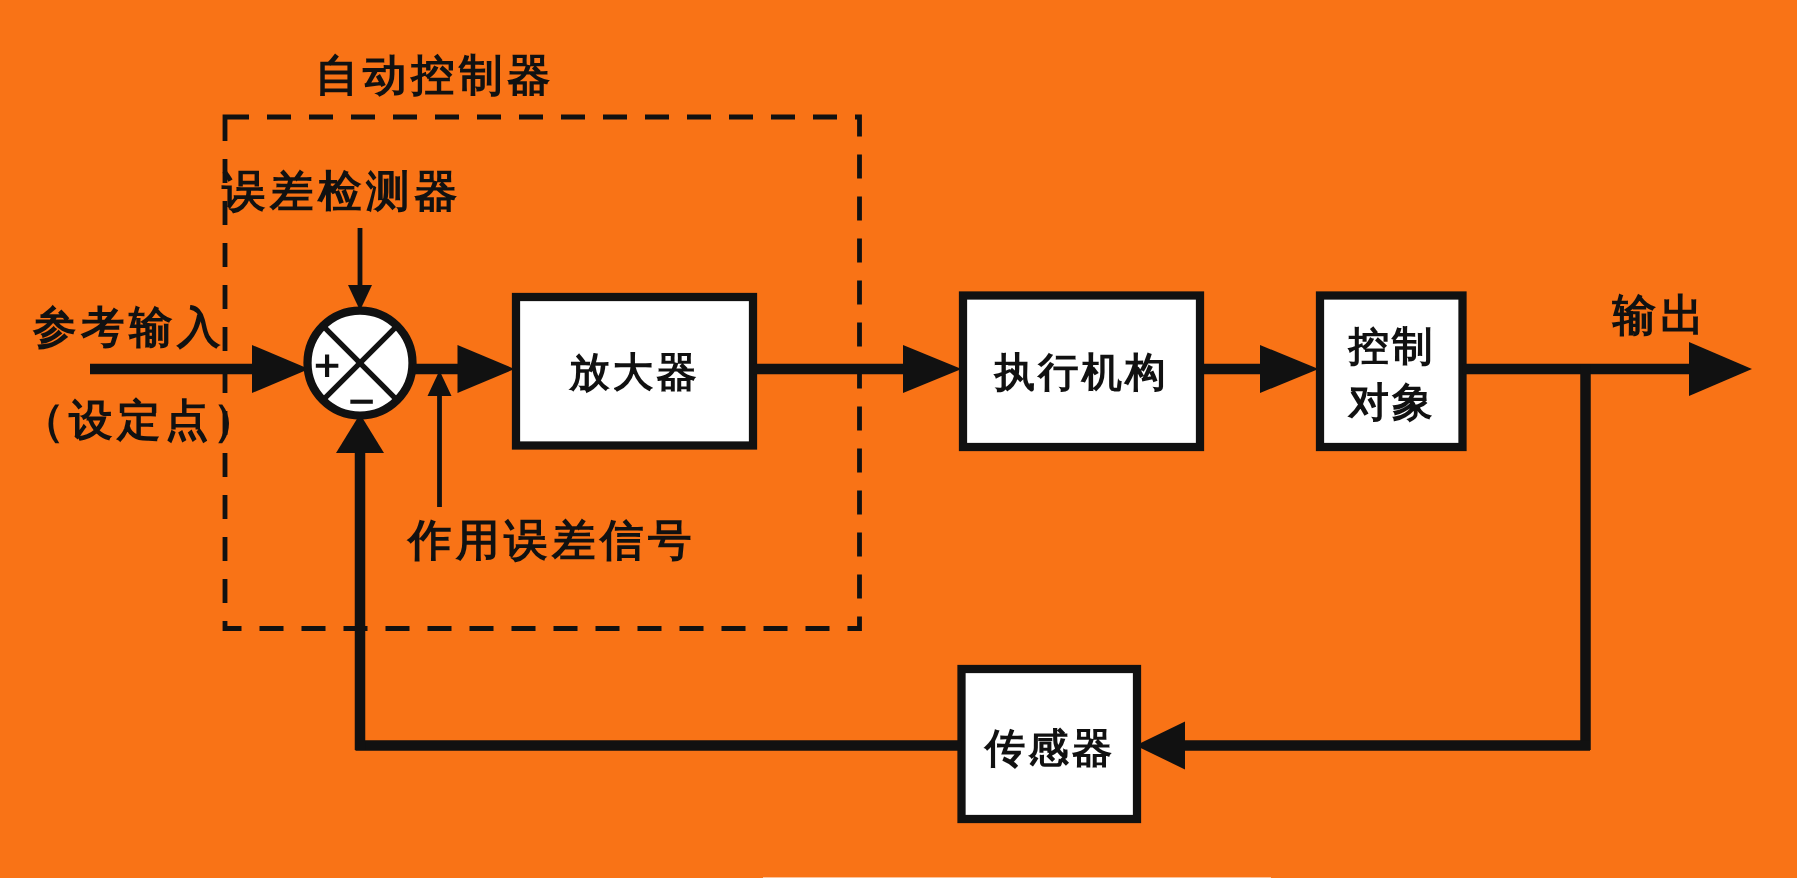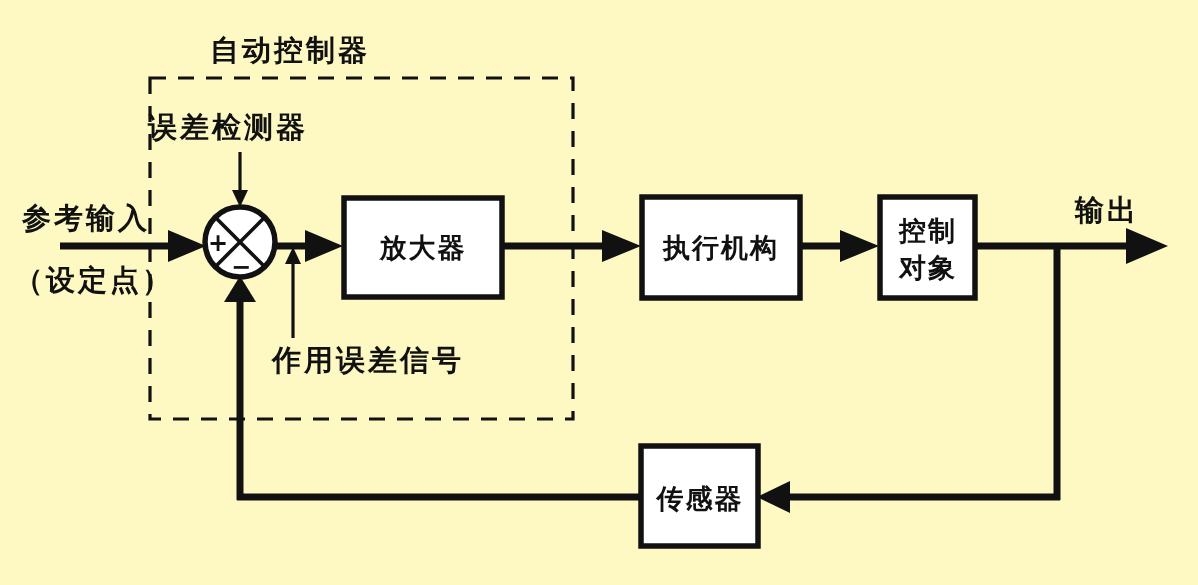--- a/index.html
+++ b/index.html
@@ -11,21 +11,21 @@
   body {
     width: 1198px;
     height: 585px;
     overflow: hidden;
     font-family: "DejaVu Sans", "Liberation Sans", sans-serif;
   }
   #diagram-root {
     position: relative;
     width: 1198px;
     height: 585px;
-    background: #fef9c3;
+    background: #f97316;
   }
   svg#block-diagram {
     display: block;
     width: 1198px;
     height: 585px;
   }
   .wire {
     stroke: #111111;
     stroke-width: 7;
     fill: none;

